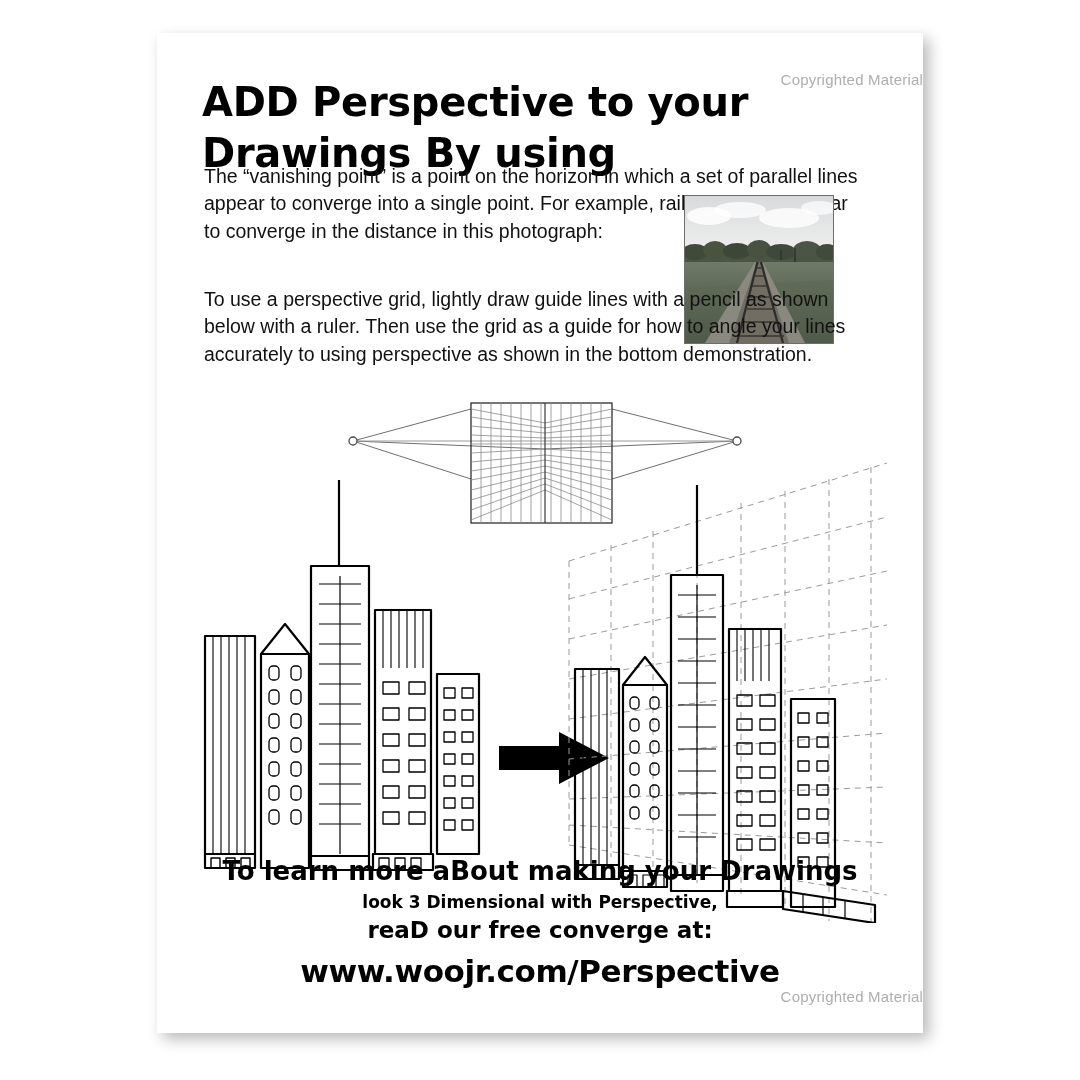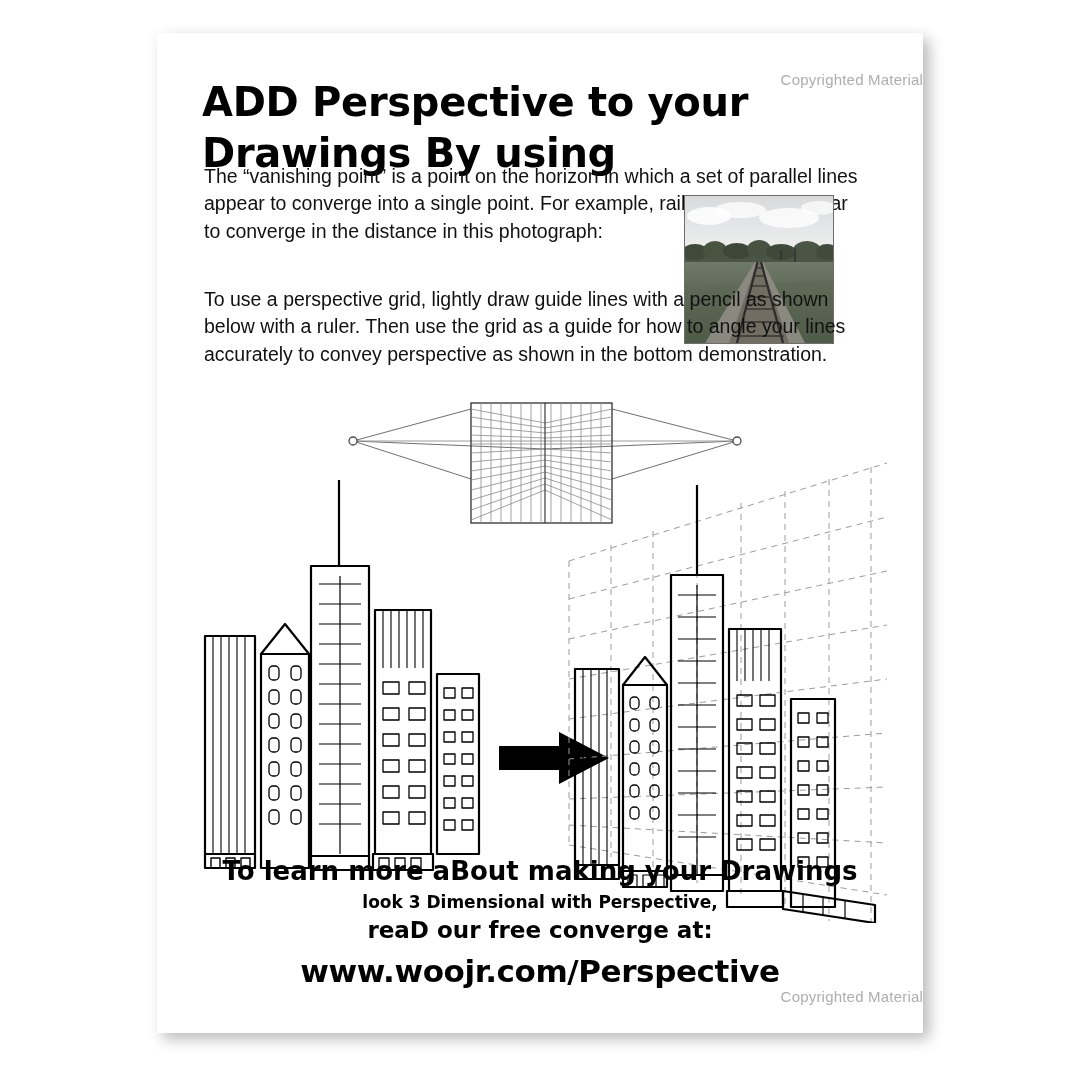--- a/index.html
+++ b/index.html
@@ -163,21 +163,21 @@
           <line x1="62" y1="113" x2="90" y2="113"></line>
           <line x1="58" y1="126" x2="94" y2="126"></line>
           <line x1="54" y1="140" x2="99" y2="140"></line>
         </g>
 
         <line x1="110" y1="52" x2="110" y2="66" stroke="#2e2e2e" stroke-width="1.4"></line>
         <line x1="96" y1="54" x2="96" y2="64" stroke="#2e2e2e" stroke-width="1.2"></line>
       </svg>
     </div>
 
-    <div class="body-text" id="para2">To use a perspective grid, lightly draw guide lines with a pencil as shown below with a ruler. Then use the grid as a guide for how to angle your lines accurately to convey perspective as shown in the bottom demonstration.</div>
+    <div class="body-text" id="para2">To use a perspective grid, lightly draw guide lines with a pencil as shown below with a ruler. Then use the grid as a guide for how to angle your lines accurately to using perspective as shown in the bottom demonstration.</div>
 
     <svg class="art" width="766" height="160" viewBox="0 0 766 160" style="top:350px;left:0;">
       <g stroke="#6f6f6f" stroke-width="1" fill="none">
 
         <line x1="196" y1="58" x2="314" y2="26"></line>
         <line x1="196" y1="58" x2="314" y2="96"></line>
         <line x1="196" y1="58" x2="388" y2="66"></line>
 
         <line x1="580" y1="58" x2="455" y2="26"></line>
         <line x1="580" y1="58" x2="455" y2="96"></line>

